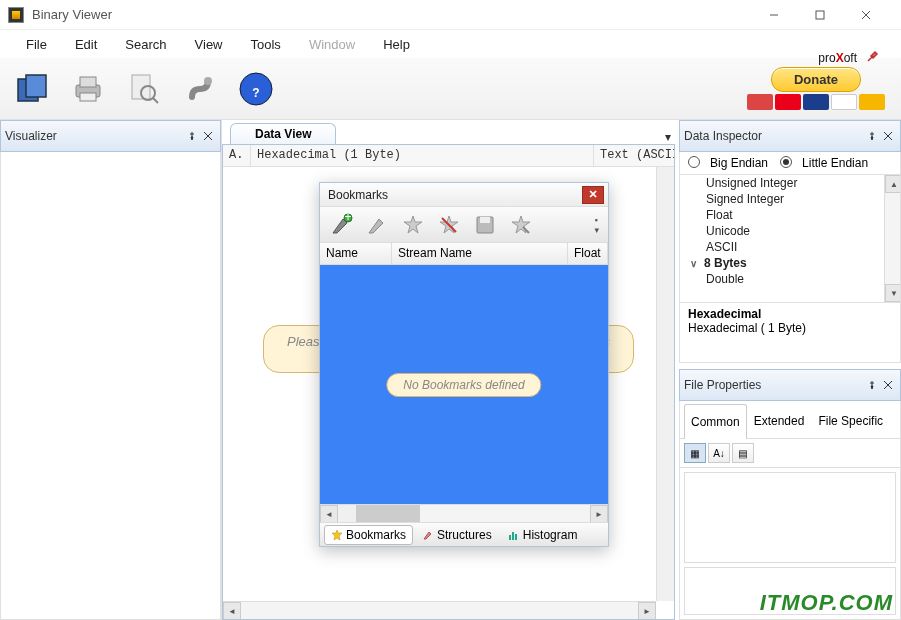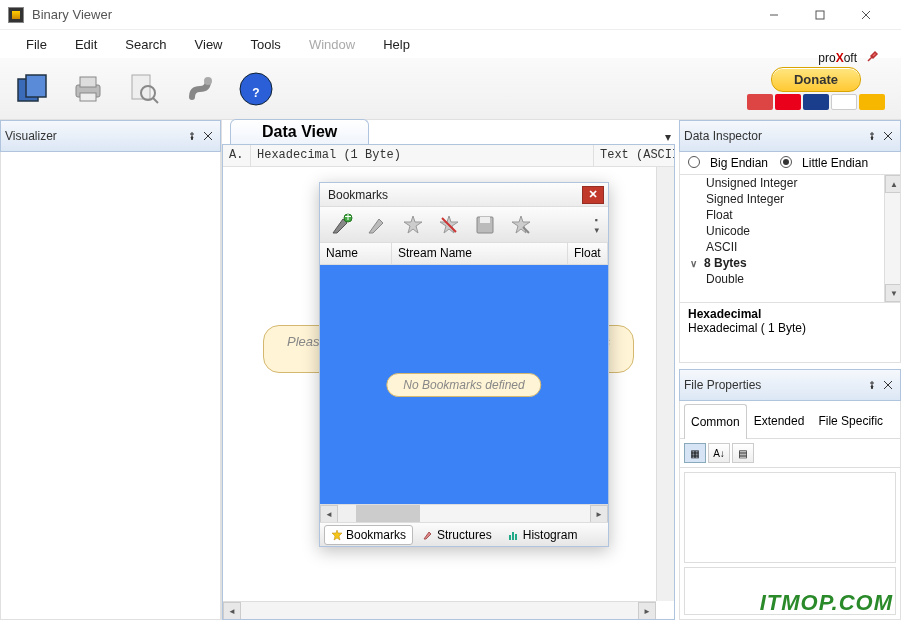--- a/index.html
+++ b/index.html
@@ -34,21 +34,21 @@
 
 .panel-header { height: 32px; background: linear-gradient(#f5f8fc,#dce7f5); border: 1px solid #b0c4de; display: flex; align-items: center; padding: 0 4px; font-size: 12px; color: #333; }
 .panel-header .title { flex: 1; }
 .panel-header .pbtn { width: 16px; height: 16px; display: flex; align-items: center; justify-content: center; cursor: pointer; }
 
 .visualizer-panel { width: 222px; display: flex; flex-direction: column; border-right: 1px solid #e0e0e0; }
 .visualizer-body { flex: 1; background: #fff; border: 1px solid #e0e0e0; border-top: none; position: relative; }
 
 .center-panel { flex: 1; display: flex; flex-direction: column; position: relative; }
 .dataview-tabs { height: 22px; display: flex; align-items: flex-end; margin-top: 2px; padding-left: 8px; }
-.dataview-tab { border: 1px solid #b0c4de; border-bottom: none; border-radius: 6px 6px 0 0; padding: 3px 31px; background: linear-gradient(#fff,#f0f5fc); font-weight: bold; font-size: 16px; }
+.dataview-tab { border: 1px solid #b0c4de; border-bottom: none; border-radius: 6px 6px 0 0; padding: 3px 24px; background: linear-gradient(#fff,#f0f5fc); font-weight: bold; font-size: 12px; }
 .dataview-dropdown { margin-left: auto; padding: 0 8px; color: #333; }
 .dataview-body { flex: 1; border: 1px solid #b0c4de; background: #fff; margin-right: 4px; position: relative; overflow: hidden; }
 .dataview-header-row { display: flex; height: 22px; border-bottom: 1px solid #e0e0e0; background: #f7f7f7; }
 .dv-col { padding: 3px 6px; font-family: "Courier New", monospace; font-size: 12px; color: #333; }
 .dv-col-a { width: 28px; border-right: 1px solid #e0e0e0; }
 .dv-col-hex { flex: 1; border-right: 1px solid #e0e0e0; }
 .dv-col-text { width: 80px; white-space: nowrap; overflow: hidden; }
 .placeholder-msg { position: absolute; left: 40px; right: 40px; top: 180px; background: #fff4d6; border: 1px solid #d4b870; border-radius: 16px; padding: 8px 20px; text-align: center; font-style: italic; color: #888; font-size: 13px; }
 .dv-scroll-h { position: absolute; bottom: 0; left: 0; right: 18px; height: 18px; background: #f0f0f0; border-top: 1px solid #ddd; display: flex; }
 .dv-scroll-v { position: absolute; right: 0; top: 22px; bottom: 18px; width: 18px; background: #f0f0f0; border-left: 1px solid #ddd; }

